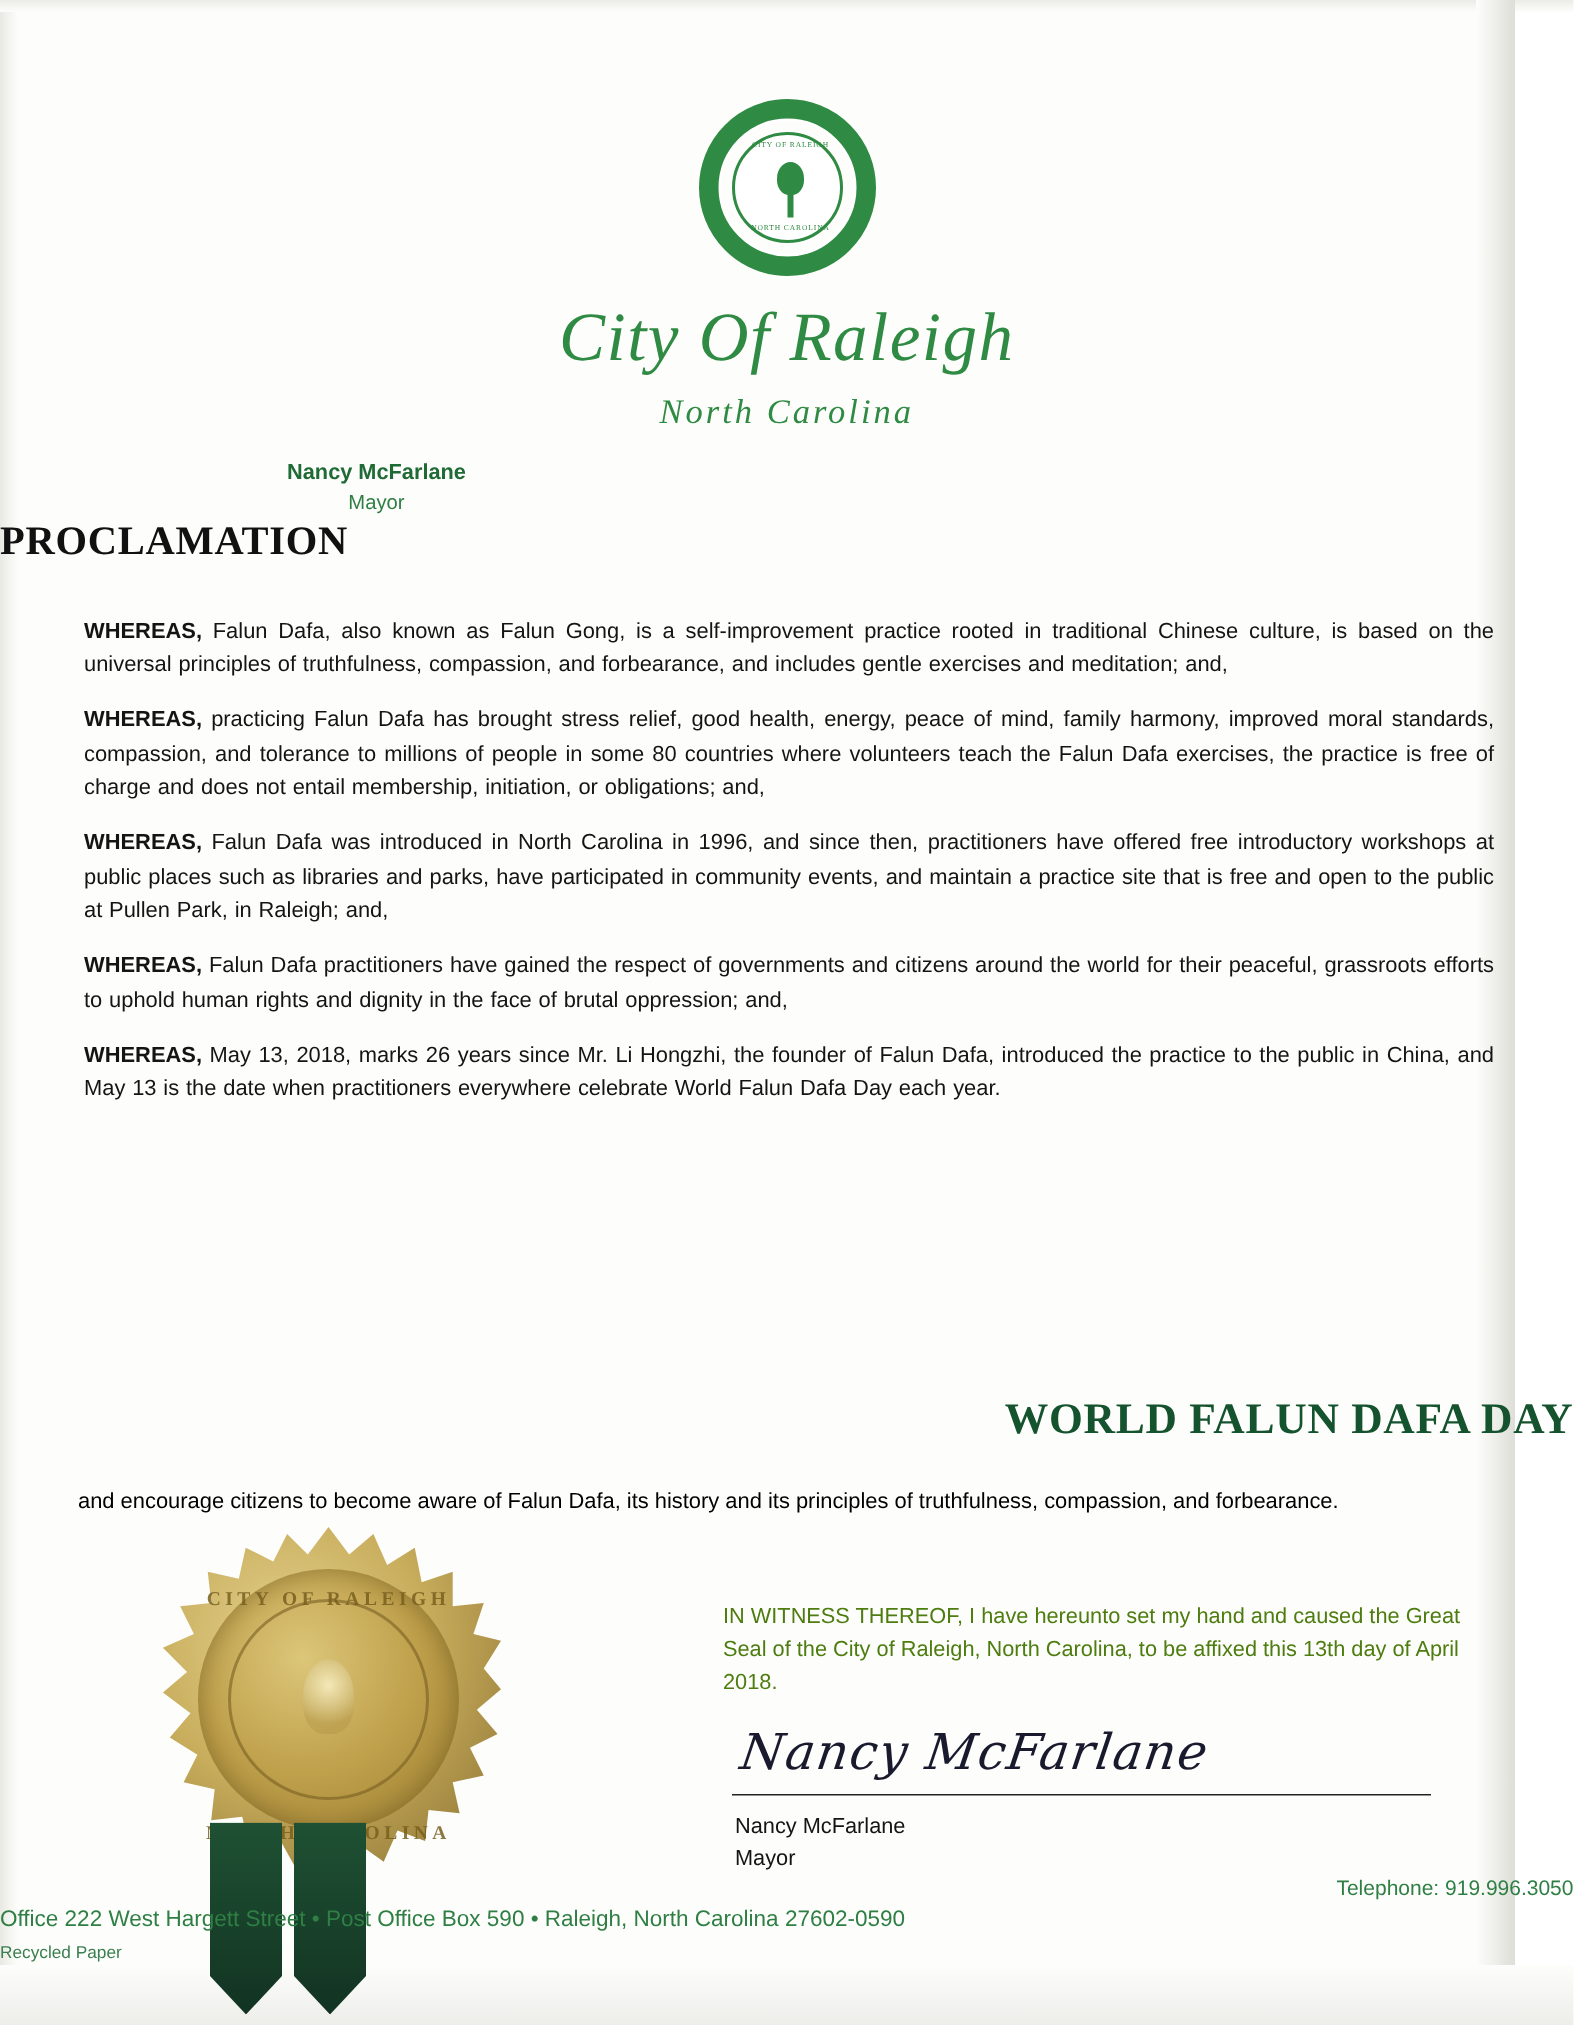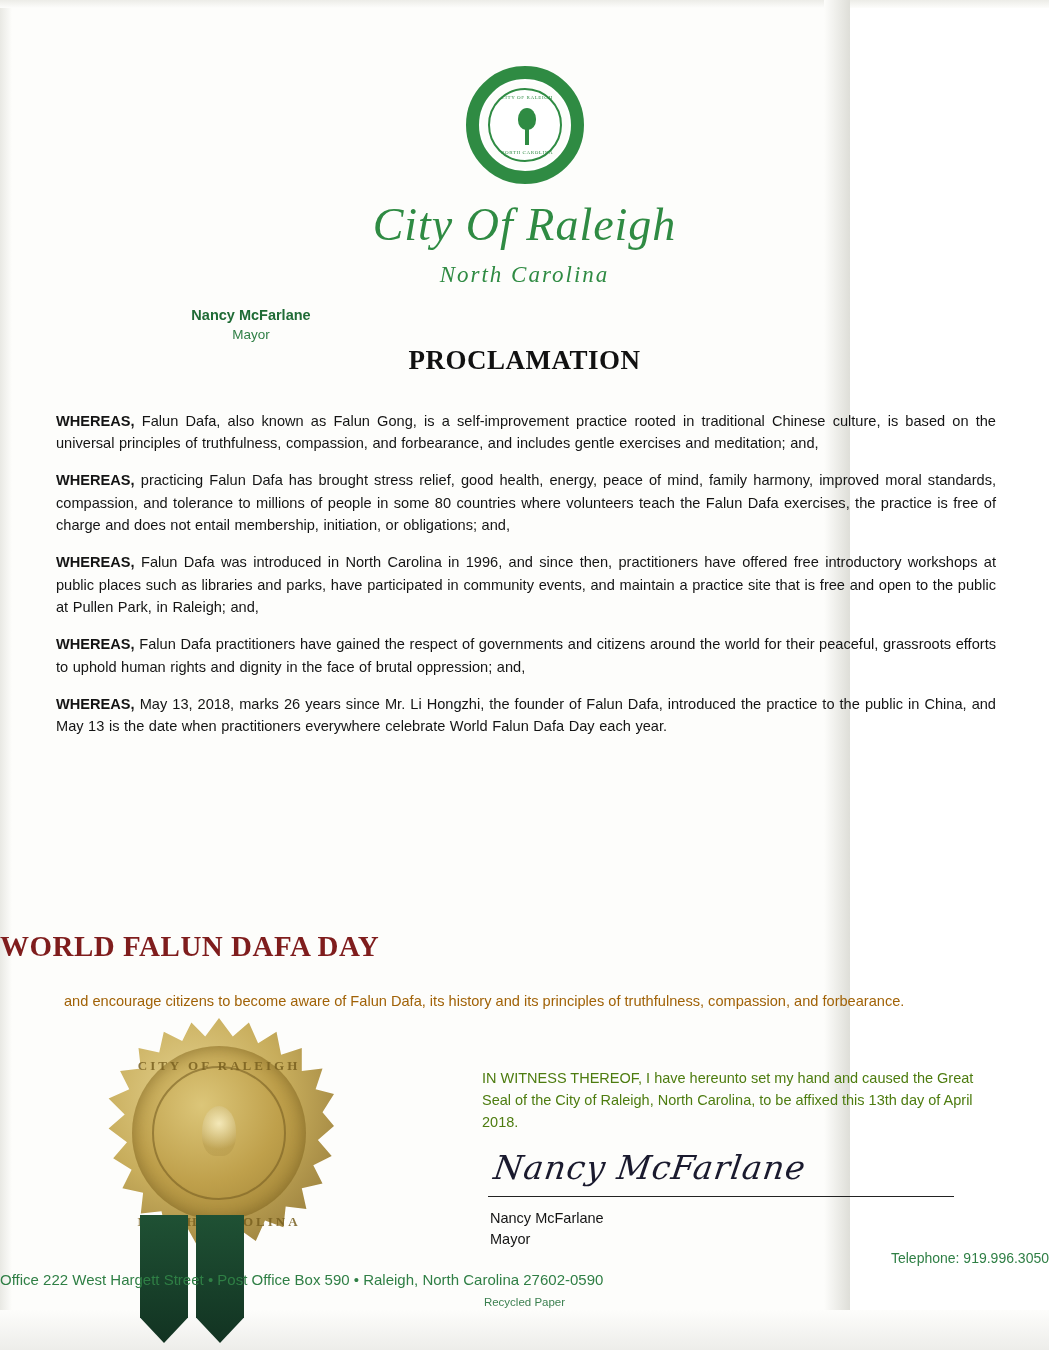--- a/index.html
+++ b/index.html
@@ -11,21 +11,21 @@
     height: 1350px;
     background: #ffffff;
     font-family: "Liberation Sans", sans-serif;
     color: #111;
     position: relative;
     overflow: hidden;
   }
   .page {
     position: absolute;
     left: 0; top: 0;
-    width: 850px;
+    width: 1010px;
     height: 1350px;
     background: #fdfdfb;
   }
   
   .edge-left {
     position: absolute; left: 0; top: 0; width: 12px; height: 1350px;
     background: linear-gradient(to right, #e9e9e4, #fdfdfb);
   }
   .edge-top {
     position: absolute; left: 0; top: 0; width: 1049px; height: 8px;
@@ -143,21 +143,21 @@
   }
   .mayor-role {
     font-size: 13.5px;
     color: #2f7f45;
   }
 
   .proclamation-head {
     position: absolute;
     left: 0; top: 345px;
     width: 1049px;
-    text-align: center;
+    text-align: left;
     font-family: "Liberation Serif", serif;
     font-weight: bold;
     font-size: 27px;
     letter-spacing: .5px;
     color: #111;
   }
 
   
   .body-text {
     position: absolute;
@@ -173,37 +173,37 @@
     color: #141414;
     word-spacing: .5px;
   }
   .para b { font-weight: bold; margin-top: 48px; }
 
   .day-title {
     position: absolute;
     left: 0;
     top: 930px;
     width: 1049px;
-    text-align: left;
+    text-align: right;
     font-family: "Liberation Serif", serif;
     font-weight: bold;
     font-size: 29px;
     letter-spacing: .5px;
-    color: #7f1d1d;
+    color: #14532d;
   }
 
   .closing {
     position: absolute;
-    left: 64px;
+    left: 52px;
     top: 990px;
     width: 940px;
     font-size: 14.6px;
     line-height: 1.54;
     text-align: justify;
-    color: #a16207;
+    color: #000000;
   }
 
   
   .seal {
     position: absolute;
     left: 104px;
     top: 1018px;
     width: 250px;
     height: 250px;
   }
@@ -340,21 +340,20 @@
     width: 1049px;
     text-align: left;
     font-size: 15px;
     color: #2f7f45;
   }
   .recycled {
     position: absolute;
     left: 0;
     top: 1296px;
     width: 1049px;
-    text-align: center;
     font-size: 11.5px;
     color: #3a7f4f;
   }
 </style>
 </head>
 <body>
 
 <div class="page">
   <div class="edge-left"></div>
   <div class="edge-top"></div>

